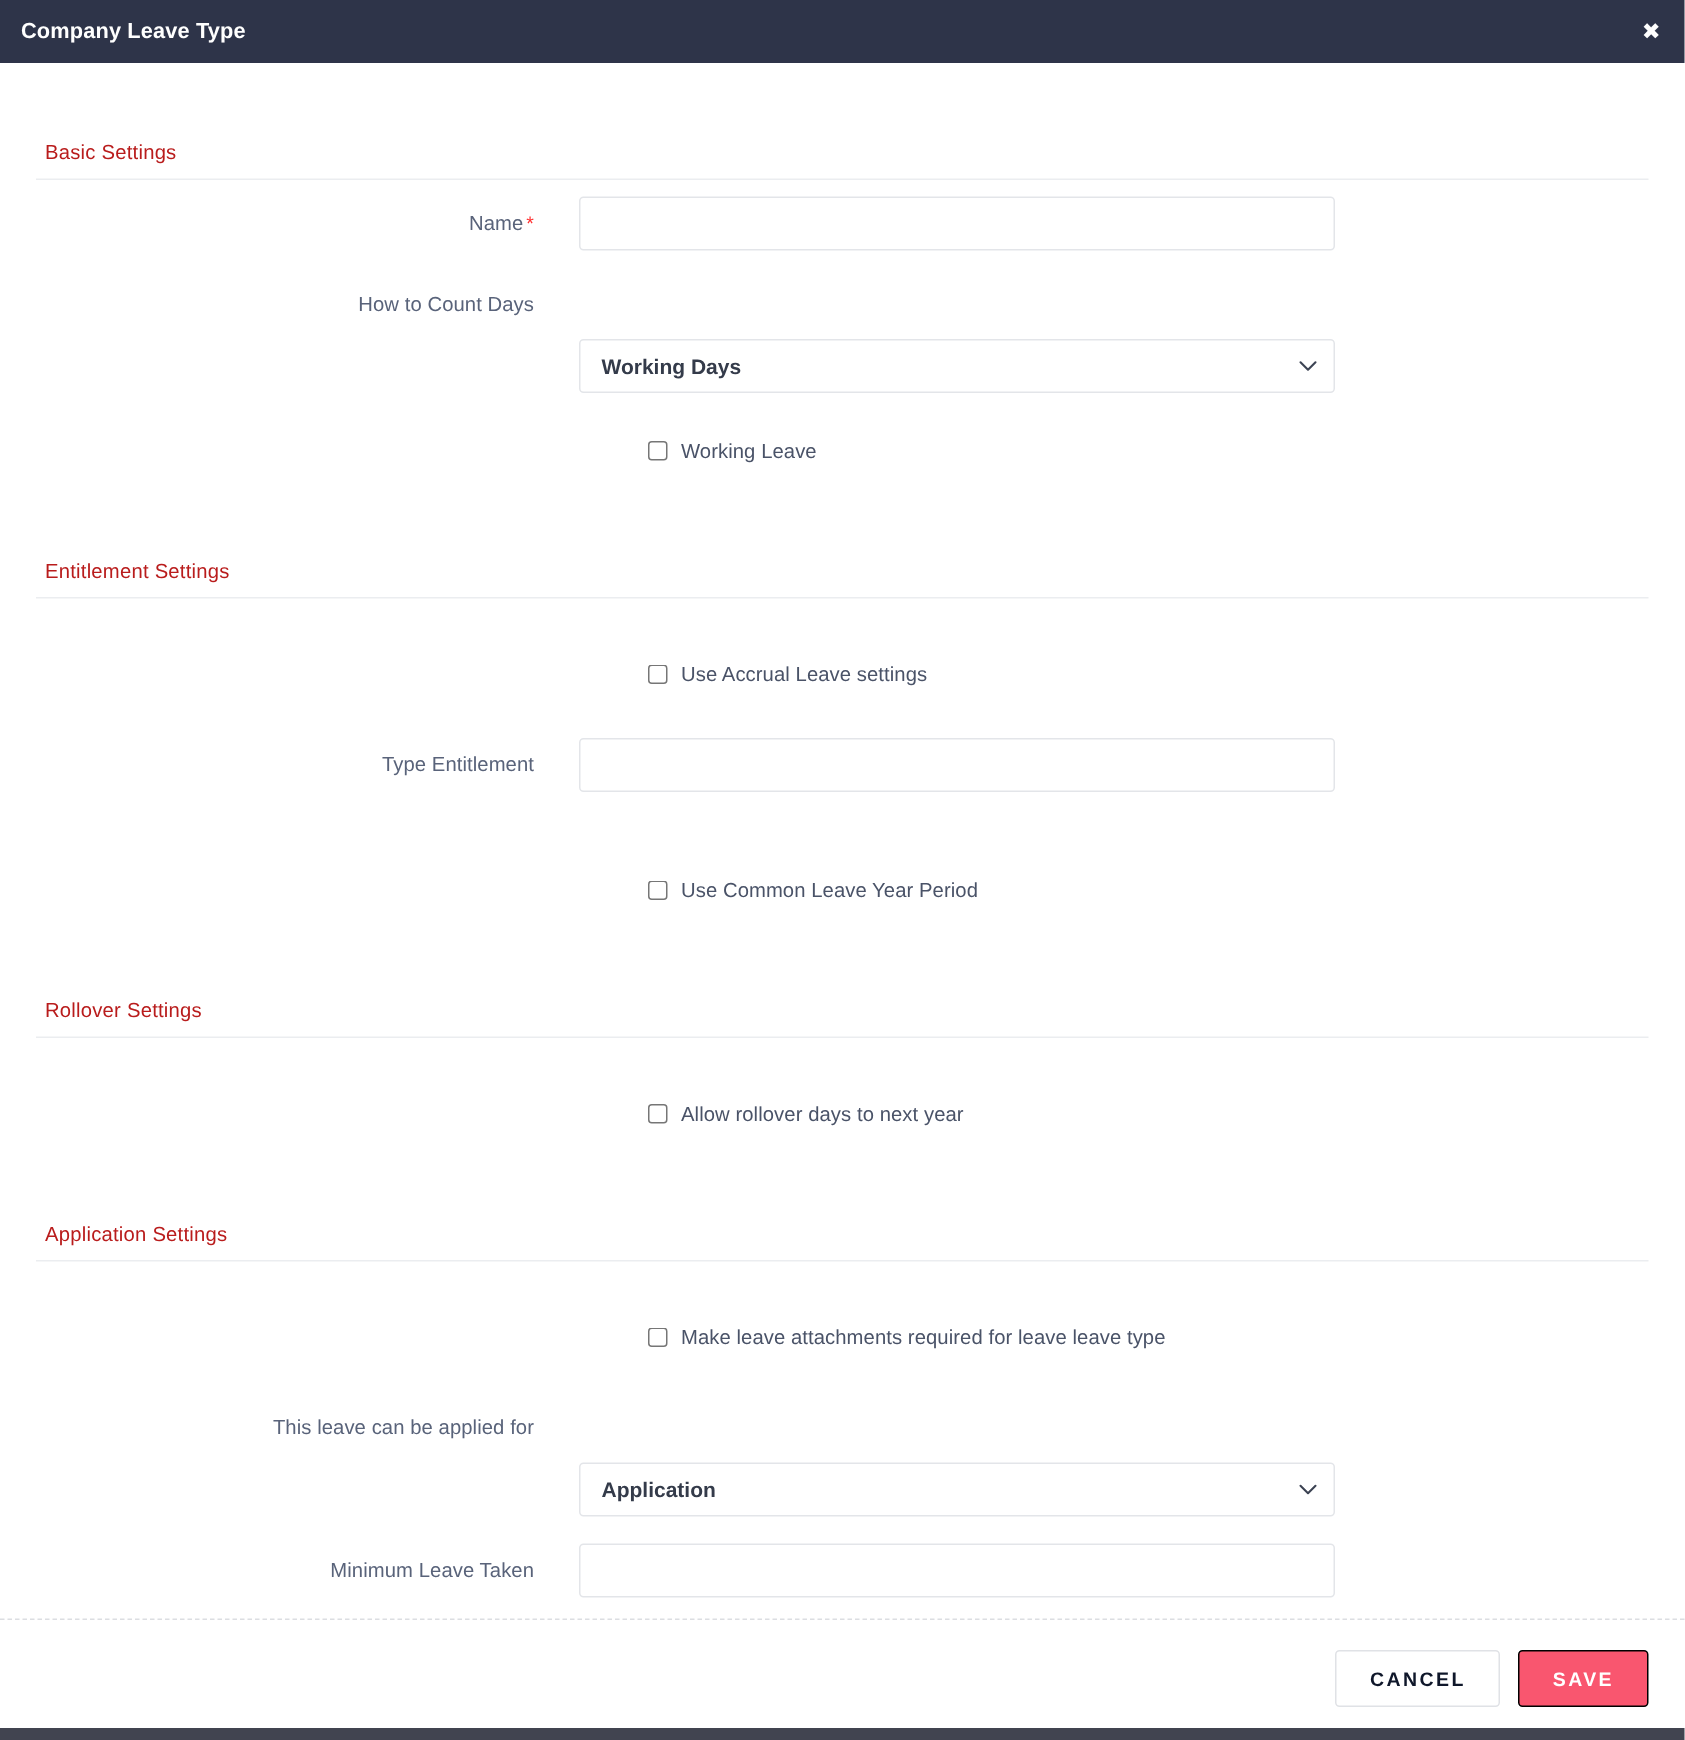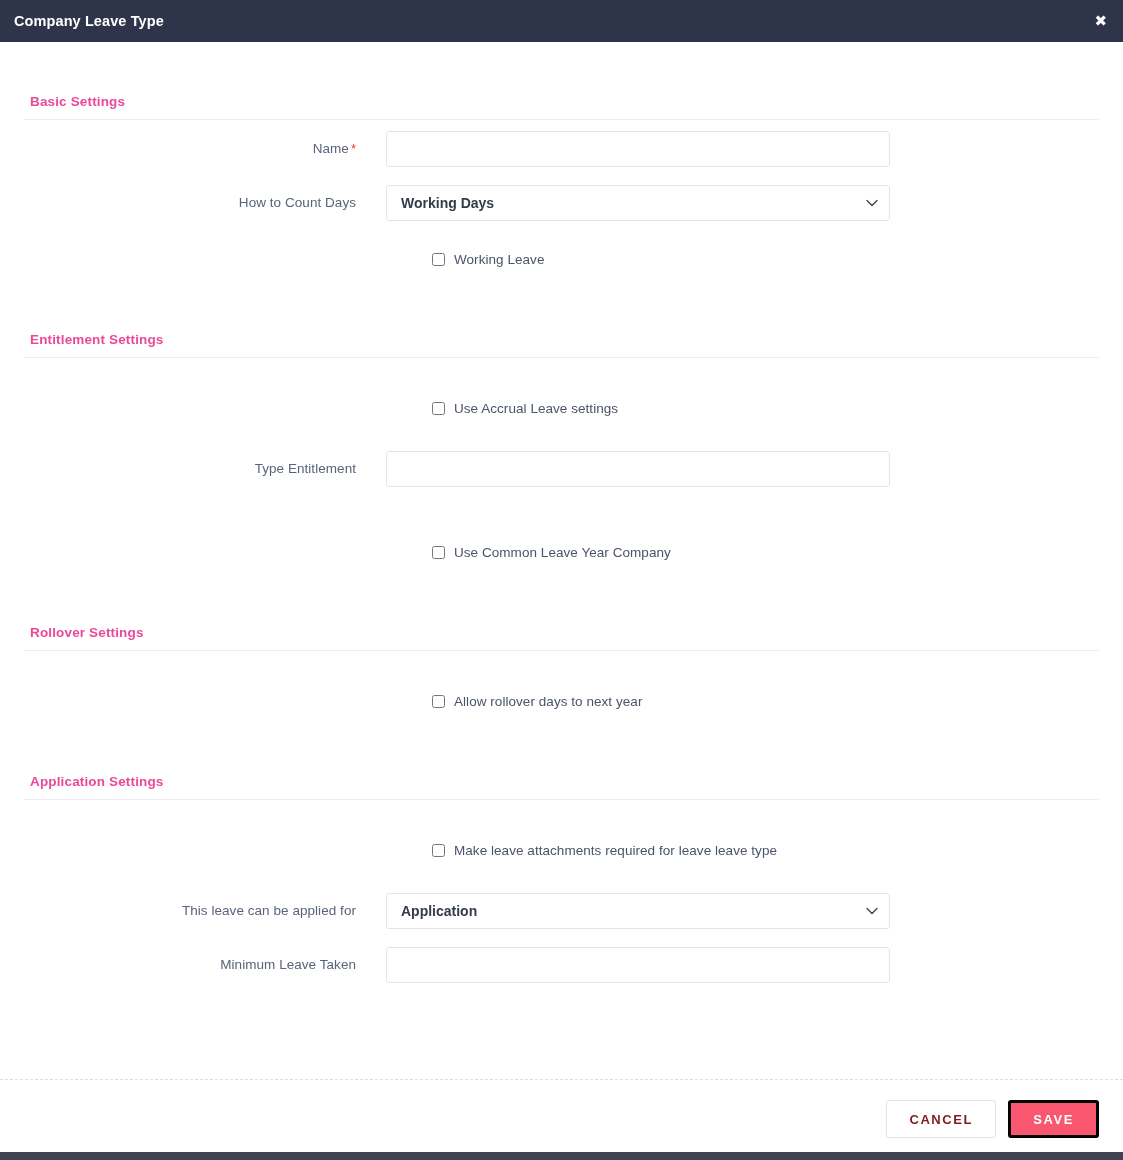--- a/index.html
+++ b/index.html
@@ -60,22 +60,22 @@
   .modal-body {
     flex: 1 1 auto;
     padding: 0 24px 0 24px;
     overflow: hidden;
   }
 
   .section { padding-top: 0; }
 
   .section-title {
     font-size: 13.5px;
-    font-weight: bold;
-    color: #ec4899;
+    font-weight: normal;
+    color: #b91c1c;
     letter-spacing: 0.15px;
     padding: 0 0 10px 6px;
     border-bottom: 1px solid #ebedf0;
     margin: 0;
   }
 
   
   .form-row {
     display: flex;
     align-items: flex-start;
@@ -105,21 +105,21 @@
     border-radius: 3px;
     background: #ffffff;
     font-size: 14px;
     color: #3d4454;
     padding: 0 10px;
     font-family: "Liberation Sans", sans-serif;
     outline: none;
   }
   .txt-input::placeholder { color: #b7bcc6; }
 
-  .sel-wrap { position: relative; width: 504px; }
+  .sel-wrap { position: relative; width: 504px; margin-top: 41px; }
   .sel-input {
     width: 504px;
     height: 36px;
     border: 1px solid #e3e5e9;
     border-radius: 3px;
     background: #ffffff;
     font-size: 14px;
     font-weight: bold;
     color: #343b4a;
     padding: 0 28px 0 14px;
@@ -192,26 +192,26 @@
     font-size: 13px;
     font-weight: bold;
     letter-spacing: 1.6px;
     cursor: pointer;
     font-family: "Liberation Sans", sans-serif;
     padding: 0 22px;
   }
   .btn-cancel {
     background: #ffffff;
     border: 1px solid #e0e2e6;
-    color: #7f1d1d;
+    color: #0f172a;
     min-width: 106px;
   }
   .btn-save {
     background: #f9566f;
-    border: 3px solid #000000;
+    border: 1px solid #000000;
     color: #ffffff;
     min-width: 84px;
   }
 
   
   .bottom-strip {
     position: absolute;
     left: 0;
     bottom: 0;
     width: 1123px;
@@ -282,21 +282,21 @@
         <div class="form-control">
           <input class="txt-input" type="text" value="" style="">
         </div>
       </div>
 
 
       <div class="form-row check-row" style="margin-top:47px;">
         <div class="check-spacer"></div>
         <div class="check-inner">
           <input class="cbox" type="checkbox" id="cb-common" style="">
-          <label class="cbox-label" for="cb-common">Use Common Leave Year Company</label>
+          <label class="cbox-label" for="cb-common">Use Common Leave Year Period</label>
         </div>
       </div>
     </div>
 
     <div class="section" style="padding-top:55px;">
       <div class="section-title">Rollover Settings</div>
 
       <div class="form-row check-row" style="margin-top:32px;">
         <div class="check-spacer"></div>
         <div class="check-inner">

